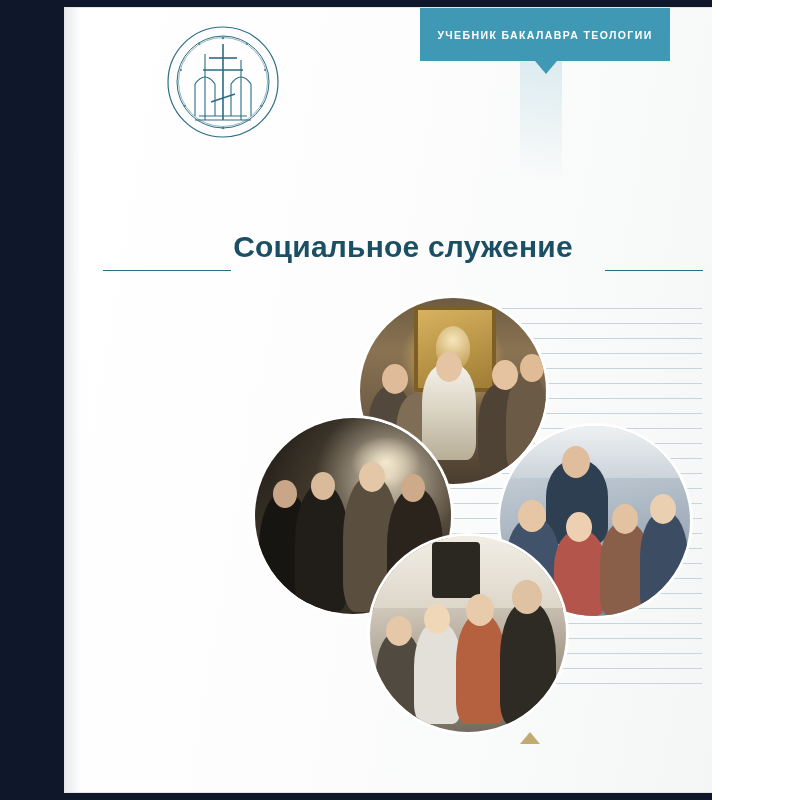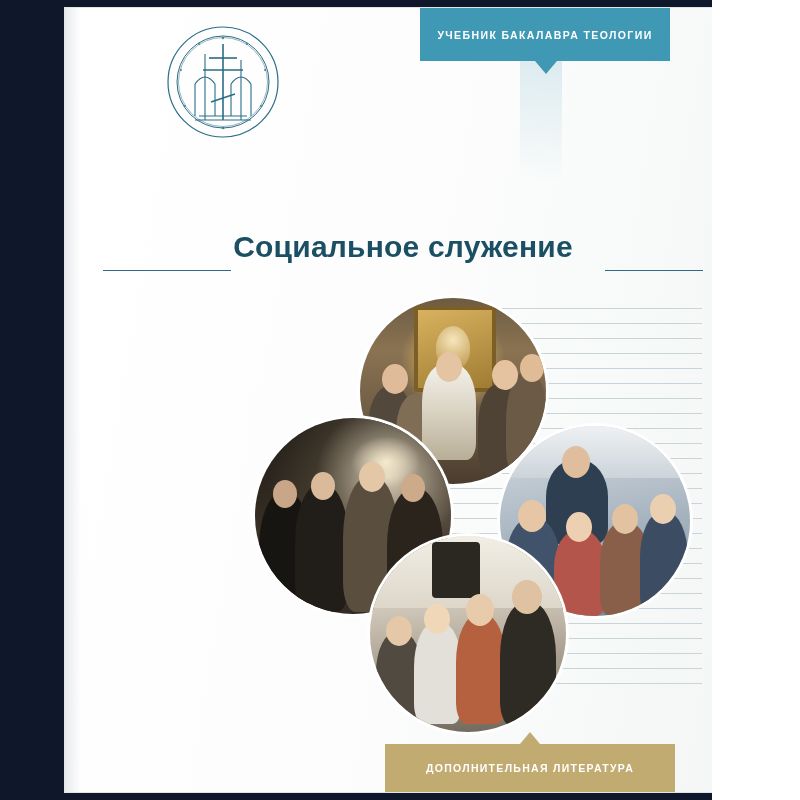--- a/index.html
+++ b/index.html
@@ -450,17 +450,14 @@
           <div class="ch ch1"></div>
           <div class="ch ch2"></div>
           <div class="ch ch3"></div>
           <div class="ch ch4"></div>
         </div>
       </div>
 
     </div>
 
     <div class="bottom-notch"></div>
-    <div class="bottom-banner">
-      <span class="bottom-banner-text">ДОПОЛНИТЕЛЬНАЯ ЛИТЕРАТУРА</span>
-    </div>
   </div>
 </div>
 
 </body></html>

